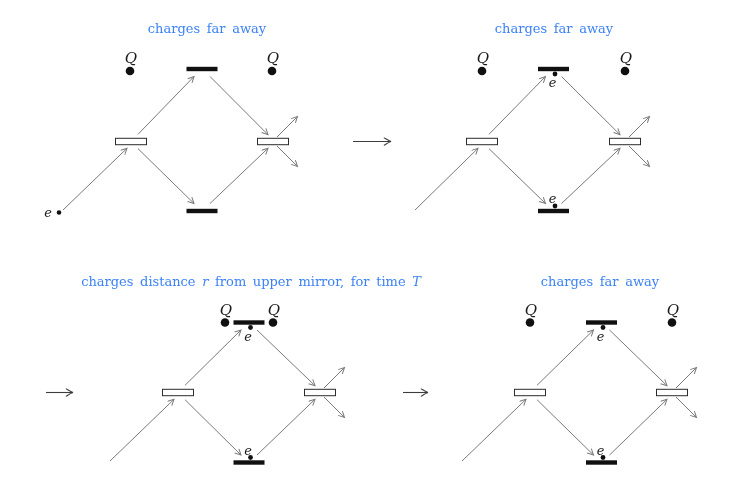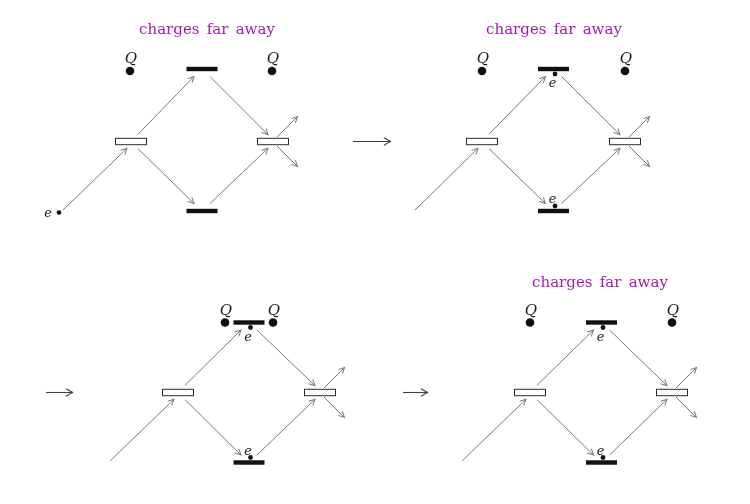--- a/index.html
+++ b/index.html
@@ -5,25 +5,25 @@
   html,body{margin:0;padding:0;background:#fff;}
   .canvas{
     position:relative;
     width:750px;height:504px;
     overflow:hidden;
     font-family:"DejaVu Serif","Liberation Serif",serif;
   }
   .panel-title{
     position:absolute;
     transform:translateX(-50%);
-    font-size:15px;
+    font-size:13px;
     line-height:1;
     white-space:nowrap;
     word-spacing:2.5px;
-    color:#a21caf;
+    color:#3b82f6;
   }
   .panel-title .it{font-style:italic;}
   svg{position:absolute;left:0;top:0;}
 </style>
 </head>
 <body>
 
 <div class="canvas" style="background: rgb(255, 255, 255);">
 
   <svg width="750" height="504" viewBox="0 0 750 504">
@@ -119,16 +119,17 @@
       </g>
       <line x1="353" y1="141.5" x2="391" y2="141.5" stroke="#3d3d3d" stroke-width="1.1" marker-end="url(#flow-arrow-head)"></line>
       <line x1="46" y1="392.5" x2="73" y2="392.5" stroke="#3d3d3d" stroke-width="1.1" marker-end="url(#flow-arrow-head)"></line>
       <line x1="403" y1="392.5" x2="428" y2="392.5" stroke="#3d3d3d" stroke-width="1.1" marker-end="url(#flow-arrow-head)"></line>
     </svg>
 
   <div class="panel-title" style="left: 207px; top: 22px;"><span>charges far away</span></div>
 
   <div class="panel-title" style="left: 554px; top: 22px;"><span>charges far away</span></div>
 
+  <div class="panel-title" style="left: 251px; top: 275px;"><span>charges distance </span><span class="it">r</span><span> from upper mirror, for time </span><span class="it">T</span></div>
 
   <div class="panel-title" style="left: 600px; top: 275px;"><span>charges far away</span></div>
 
 </div>
 
 </body></html>

